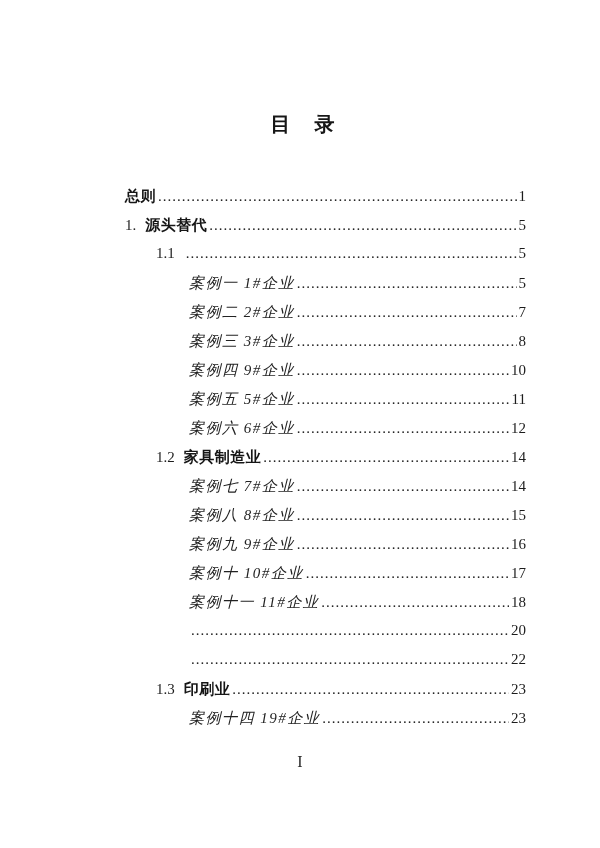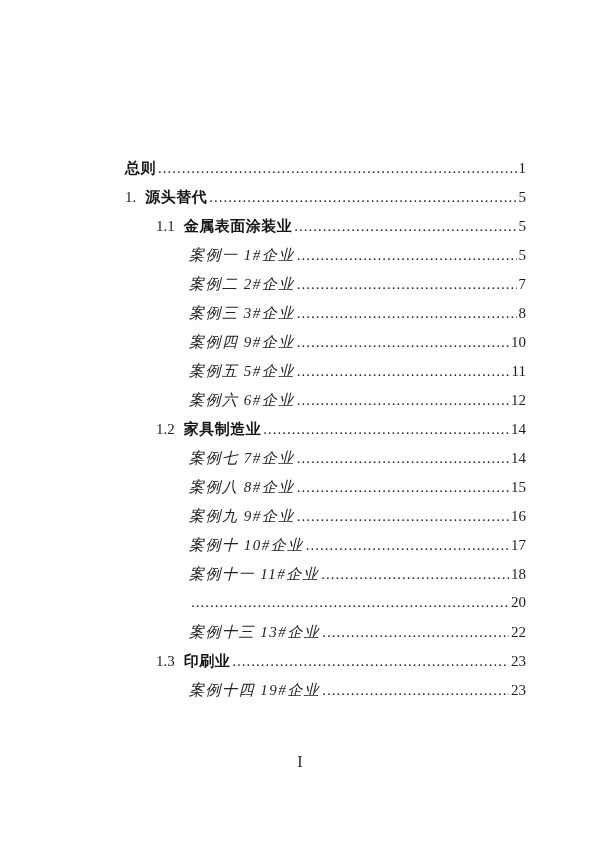--- a/index.html
+++ b/index.html
@@ -89,37 +89,37 @@
     font-family: "Liberation Serif", serif;
     font-size: 16px;
     color: #2a2a2a;
   }
 </style>
 </head>
 <body>
 
 <div class="page">
 
+  <h1 class="doc-title">目　录</h1>
 
   <div class="toc">
       <div class="toc-row level-0 style-hei">
 
     <span class="label">总则</span>
     <span class="dot-leader">..........................................................................................................................................................................</span>
     <span class="pagenum">1</span>
   </div>
       <div class="toc-row level-0 style-hei">
     <span class="num">1.</span>
     <span class="label">源头替代</span>
     <span class="dot-leader">..........................................................................................................................................................................</span>
     <span class="pagenum">5</span>
   </div>
       <div class="toc-row level-1 style-hei">
     <span class="num">1.1</span>
-    <span class="label">金属表面涂装业</span>
     <span class="dot-leader">..........................................................................................................................................................................</span>
     <span class="pagenum">5</span>
   </div>
       <div class="toc-row level-2 style-kai">
 
     <span class="label">案例一 1#企业</span>
     <span class="dot-leader">..........................................................................................................................................................................</span>
     <span class="pagenum">5</span>
   </div>
       <div class="toc-row level-2 style-kai">
@@ -188,21 +188,20 @@
     <span class="dot-leader">..........................................................................................................................................................................</span>
     <span class="pagenum">18</span>
   </div>
       <div class="toc-row level-2 style-kai">
 
     <span class="dot-leader">..........................................................................................................................................................................</span>
     <span class="pagenum">20</span>
   </div>
       <div class="toc-row level-2 style-kai">
 
-    <span class="label">案例十三 13#企业</span>
     <span class="dot-leader">..........................................................................................................................................................................</span>
     <span class="pagenum">22</span>
   </div>
       <div class="toc-row level-1 style-hei">
     <span class="num">1.3</span>
     <span class="label">印刷业</span>
     <span class="dot-leader">..........................................................................................................................................................................</span>
     <span class="pagenum">23</span>
   </div>
       <div class="toc-row level-2 style-kai">

